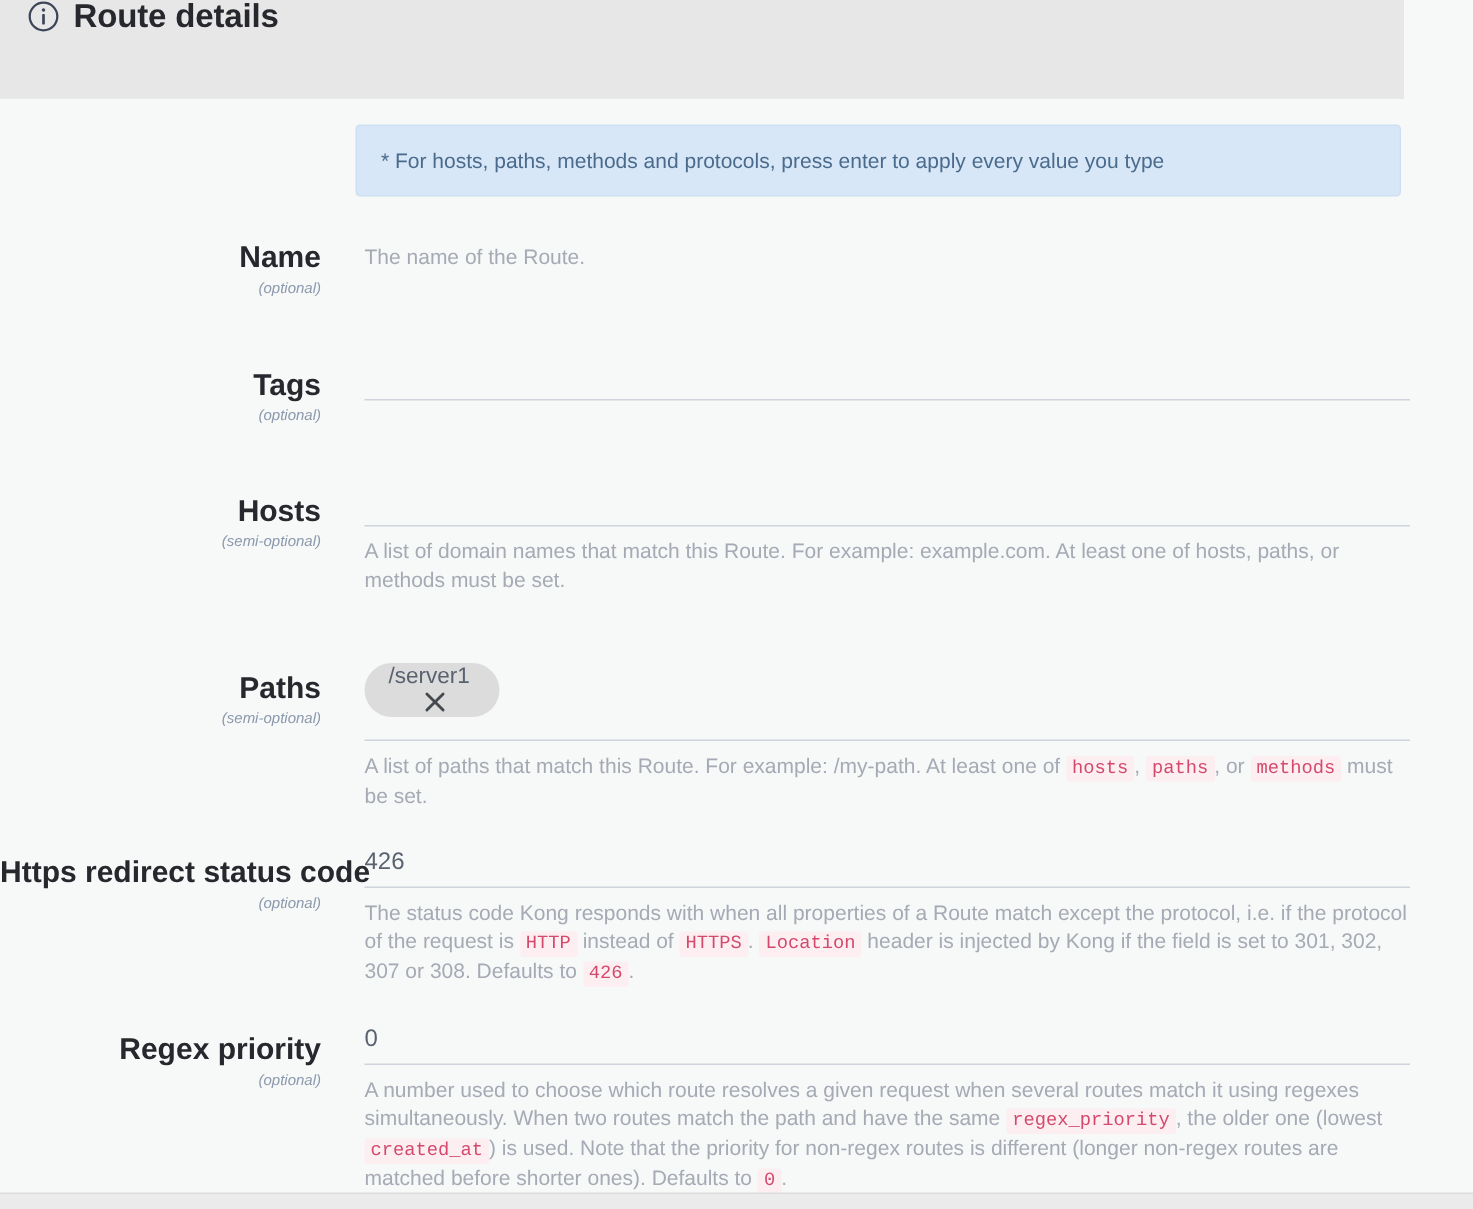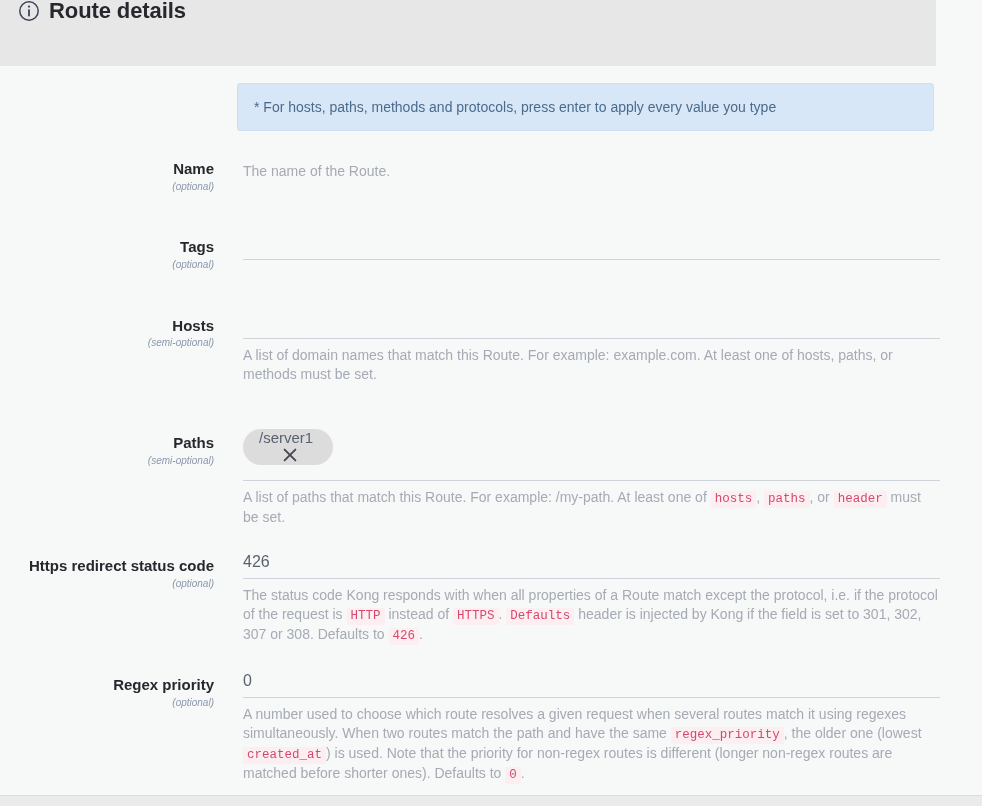--- a/index.html
+++ b/index.html
@@ -68,21 +68,21 @@
   }
   .field-label {
     width: 214px;
     flex: 0 0 214px;
     text-align: right;
     padding-right: 0;
     padding-top: 5px;
   }
   .field-label .label-main {
     display: block;
-    font-size: 15px;
+    font-size: 20px;
     font-weight: bold;
     color: #26282d;
     line-height: 1.25;
     white-space: nowrap;
   }
   .field-label .label-sub {
     display: block;
     font-size: 10px;
     font-style: italic;
     color: #8b99ad;
@@ -262,34 +262,34 @@
         <span class="chip">
           <span class="chip-label">/server1</span>
           <span class="chip-remove">
             <svg viewBox="0 0 14 14" width="14" height="14" aria-hidden="true">
               <path d="M1.6 1.6 L12.4 12.4 M12.4 1.6 L1.6 12.4" stroke="#44484f" stroke-width="1.9" stroke-linecap="round"></path>
             </svg>
           </span>
         </span>
       </div>
       <div class="help-text">
-        <span>A list of paths that match this Route. For example: /my-path. At least one of </span><code>hosts</code><span>, </span><code>paths</code><span>, or </span><code>header</code><span> must be set.</span>
+        <span>A list of paths that match this Route. For example: /my-path. At least one of </span><code>hosts</code><span>, </span><code>paths</code><span>, or </span><code>methods</code><span> must be set.</span>
       </div>
     </div>
   </div>
 
   <div class="field" style="margin-top:25px;">
     <div class="field-label">
       <span class="label-main">Https redirect status code</span>
       <span class="label-sub">(optional)</span>
     </div>
     <div class="field-control">
       <input class="underline-input" type="text" value="426" style="">
       <div class="help-text">
-        <span>The status code Kong responds with when all properties of a Route match except the protocol, i.e. if the protocol of the request is </span><code>HTTP</code><span> instead of </span><code>HTTPS</code><span>. </span><code>Defaults</code><span> header is injected by Kong if the field is set to 301, 302, 307 or 308. Defaults to </span><code>426</code><span>.</span>
+        <span>The status code Kong responds with when all properties of a Route match except the protocol, i.e. if the protocol of the request is </span><code>HTTP</code><span> instead of </span><code>HTTPS</code><span>. </span><code>Location</code><span> header is injected by Kong if the field is set to 301, 302, 307 or 308. Defaults to </span><code>426</code><span>.</span>
       </div>
     </div>
   </div>
 
   <div class="field" style="margin-top:26px;">
     <div class="field-label">
       <span class="label-main">Regex priority</span>
       <span class="label-sub">(optional)</span>
     </div>
     <div class="field-control">

